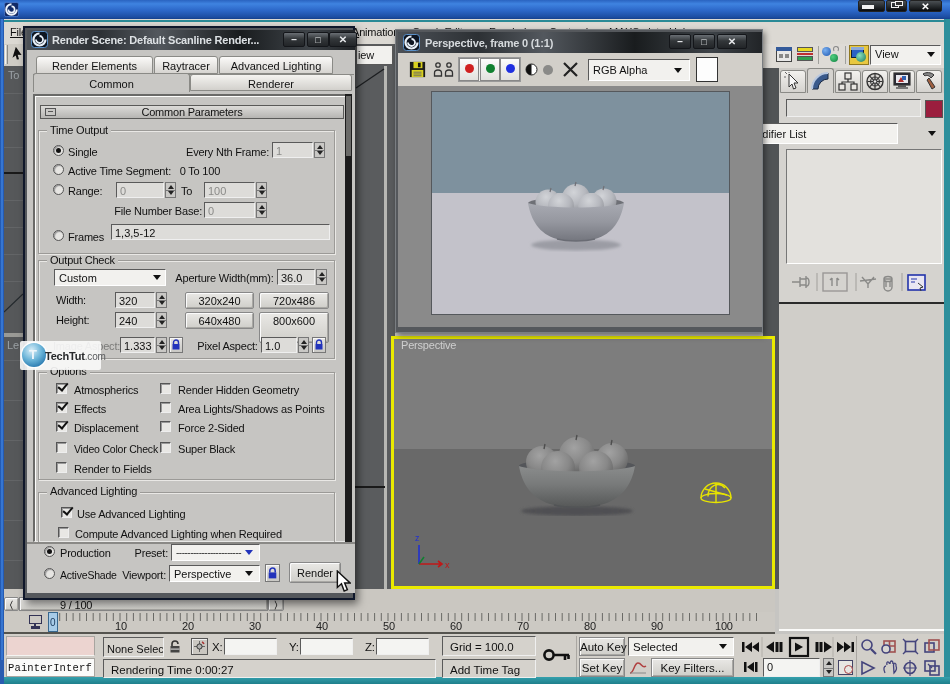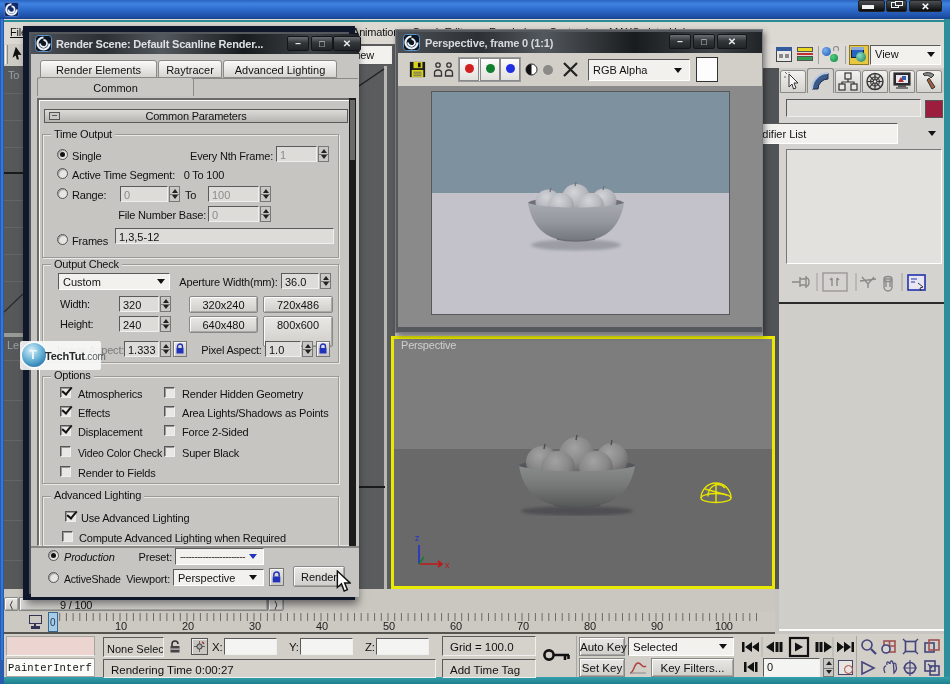--- a/index.html
+++ b/index.html
@@ -492,37 +492,38 @@
     <circle cx="49" cy="20" r="14" fill="url(#rap)"></circle>
     <circle cx="34" cy="28" r="13" fill="url(#rap)"></circle>
     <circle cx="64" cy="28" r="13" fill="url(#rap)"></circle>
     <path d="M48 8 l1 -4 M76 12 l1 -4 M23 14 l1 -4" stroke="#707076" stroke-width="1.2" fill="none"></path>
     <path d="M1 25 C 4 42, 12 56, 30 61 C 40 63.5, 58 63.5, 68 61 C 86 56, 94 42, 97 25 C 80 31, 18 31, 1 25 Z" fill="url(#rbowl)"></path>
     <path d="M30 61 C 40 63.5, 58 63.5, 68 61" stroke="#6a6c74" stroke-width="1.5" fill="none"></path>
    </svg>
  </div>
 </div>
 
-<div id="renderdlg" style="left:23px;top:26px;width:332px;height:574px;background:#55585c;border:6px solid #0f172a;box-shadow:3px 4px 8px rgba(0,0,0,0.5);">
+<div id="renderdlg" style="left:23px;top:26px;width:332px;height:574px;background:#55585c;border:2px solid #0f172a;box-shadow:3px 4px 8px rgba(0,0,0,0.5);">
  <div class="dtitle" style="left:2px;top:2px;width:328px;height:20px;"></div>
  <svg style="left:6px;top:3px;width:17px;height:17px;" viewBox="0 0 17 17">
   <rect x="0.5" y="0.5" width="16" height="16" rx="3" fill="#0e1622" stroke="#5a90c8"></rect>
   <path d="M8.5 2.5 A6 6 0 1 0 14.5 8.5" fill="none" stroke="#e8f0f8" stroke-width="2.2"></path>
   <path d="M8.5 5 A3.5 3.5 0 1 1 5 8.5" fill="none" stroke="#e8f0f8" stroke-width="1.8"></path>
  </svg>
  <div class="tx" style="left:27px;top:7px;color:#dde1e4;font-weight:bold;font-size:11px;">Render Scene: Default Scanline Render...</div>
  <div class="dtlbtn" style="left:258px;top:4px;">–</div>
  <div class="dtlbtn" style="left:282px;top:4px;font-size:9px;">□</div>
  <div class="dtlbtn" style="left:304px;top:4px;width:28px;">✕</div>
  <div style="left:2px;top:22px;width:328px;height:543px;background:#c6c5c2;"></div>
 
  <div style="left:11px;top:28px;width:117px;height:18px;background:linear-gradient(#fbfaf8,#d6d4d0);border:1px solid #8a8a86;border-radius:3px 3px 0 0;text-align:center;font-size:11px;padding-top:3px;">Render Elements</div>
  <div style="left:129px;top:28px;width:64px;height:18px;background:linear-gradient(#fbfaf8,#d6d4d0);border:1px solid #8a8a86;border-radius:3px 3px 0 0;text-align:center;font-size:11px;padding-top:3px;">Raytracer</div>
  <div style="left:194px;top:28px;width:114px;height:18px;background:linear-gradient(#fbfaf8,#d6d4d0);border:1px solid #8a8a86;border-radius:3px 3px 0 0;text-align:center;font-size:11px;padding-top:3px;">Advanced Lighting</div>
  <div style="left:8px;top:46px;width:321px;height:18px;background:#c6c5c2;border-top:1px solid #8a8a86;"></div>
+ <div style="left:165px;top:46px;width:162px;height:17px;background:linear-gradient(#f4f3f0,#d2d0cc);border:1px solid #8a8a86;border-radius:3px 3px 0 0;text-align:center;font-size:11px;padding-top:3px;">Renderer</div>
  <div style="left:8px;top:45px;width:157px;height:19px;background:#c9c8c5;border:1px solid #8a8a86;border-bottom:0;border-radius:3px 3px 0 0;text-align:center;font-size:11px;padding-top:4px;">Common</div>
 
  <div style="left:8px;top:66px;width:313px;height:448px;border-top:2px solid #6a6a68;border-left:2px solid #6a6a68;border-right:1px solid #e8e8e6;border-bottom:1px solid #e8e8e6;box-shadow:inset 1px 1px 0 #fdfdfb;"></div>
  <div style="left:320px;top:66px;width:7px;height:448px;background:#1c1c1c;"></div>
  <div style="left:321px;top:68px;width:5px;height:60px;background:#6a6a68;"></div>
 
  <div style="left:15px;top:77px;width:304px;height:14px;background:linear-gradient(#dcdbd8,#b6b5b2);border:1px solid #5a5a58;text-align:center;font-size:11px;letter-spacing:-0.2px;line-height:13px;">Common Parameters</div>
  <div style="left:20px;top:80px;width:11px;height:8px;border:1px solid #555;font-size:9px;line-height:5px;text-align:center;background:#c9c8c5;">–</div>
 
  <div class="grp" style="left:13px;top:102px;width:297px;height:124px;"></div>
@@ -624,21 +625,21 @@
 
  <div class="grp" style="left:13px;top:464px;width:297px;height:51px;"></div>
  <div class="grplbl tx" style="left:22px;top:458px;font-size:11px;">Advanced Lighting</div>
  <div class="chk on" style="left:36px;top:479px;"></div>
  <div class="tx" style="left:52px;top:481px;font-size:11px;">Use Advanced Lighting</div>
  <div class="chk" style="left:33px;top:499px;"></div>
  <div class="tx" style="left:50px;top:501px;font-size:11px;">Compute Advanced Lighting when Required</div>
 
  <div style="left:2px;top:514px;width:328px;height:2px;background:#8a8986;"></div>
  <div class="rad on" style="left:19px;top:518px;"></div>
- <div class="tx" style="left:35px;top:520px;font-size:11px;font-style:italic;">Production</div>
+ <div class="tx" style="left:35px;top:520px;font-size:11px;">Production</div>
  <div class="tx" style="left:105px;top:520px;width:38px;text-align:right;font-size:11px;">Preset:</div>
  <div class="cmb" style="left:146px;top:516px;width:89px;height:17px;font-size:10px;color:#333;letter-spacing:-0.5px;">-----------------------</div>
  <div class="cmbarrow" style="left:220px;top:522px;border-top-color:#2233bb;"></div>
  <div class="rad" style="left:19px;top:540px;"></div>
  <div class="tx" style="left:35px;top:542px;font-size:10.5px;">ActiveShade</div>
  <div class="tx" style="left:96px;top:542px;width:45px;text-align:right;font-size:11px;">Viewport:</div>
  <div class="cmb" style="left:144px;top:537px;width:91px;height:17px;font-size:11px;">Perspective</div>
  <div class="cmbarrow" style="left:220px;top:543px;"></div>
  <div class="lockbtn" style="left:240px;top:536px;width:15px;height:18px;"></div>
  <svg style="left:242px;top:539px;width:11px;height:13px;" viewBox="0 0 10 12">

